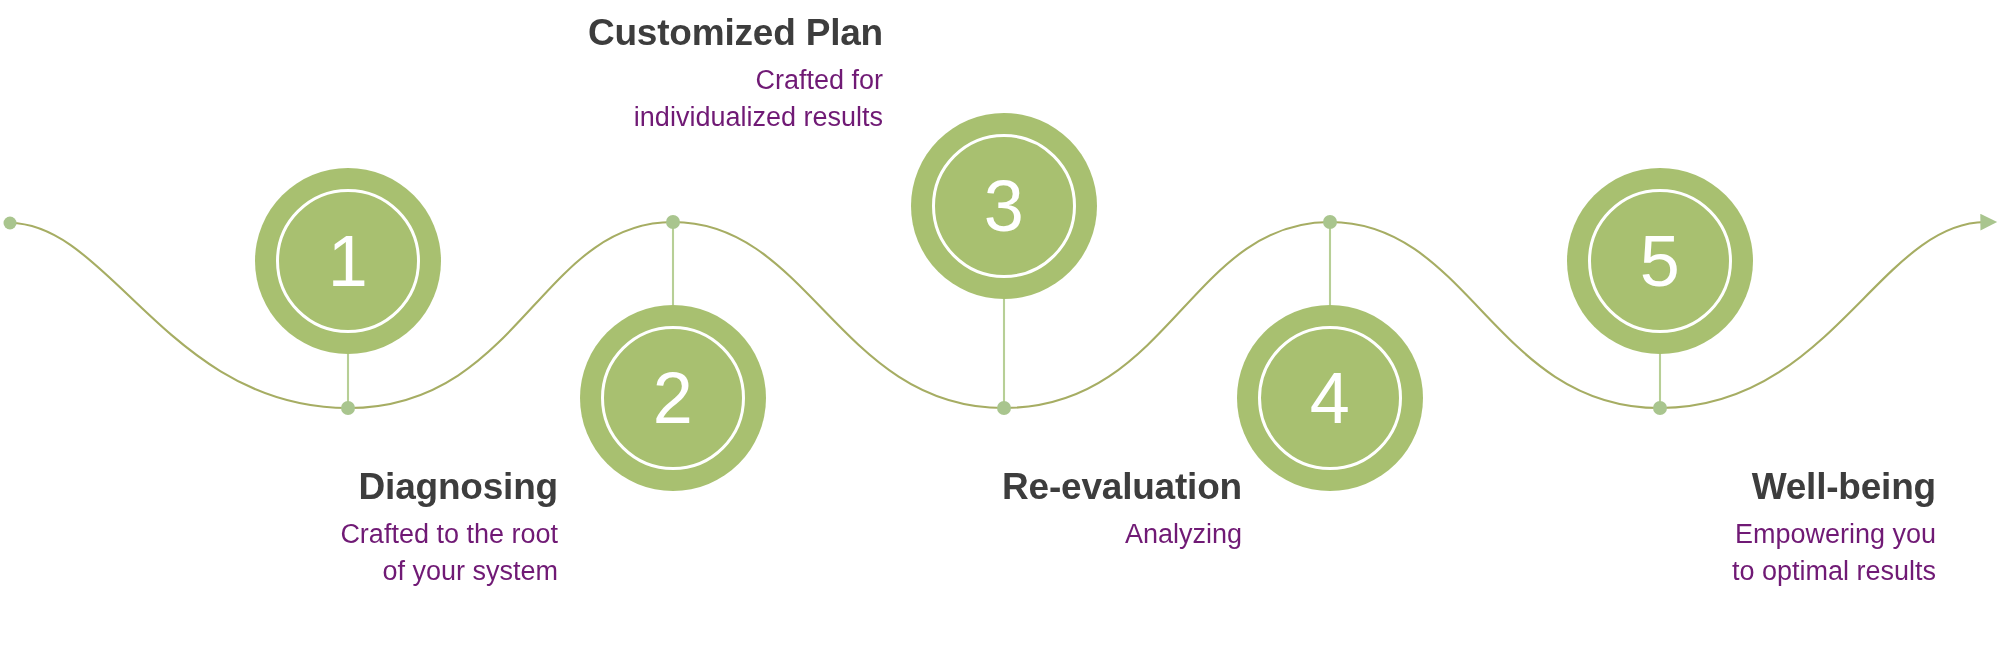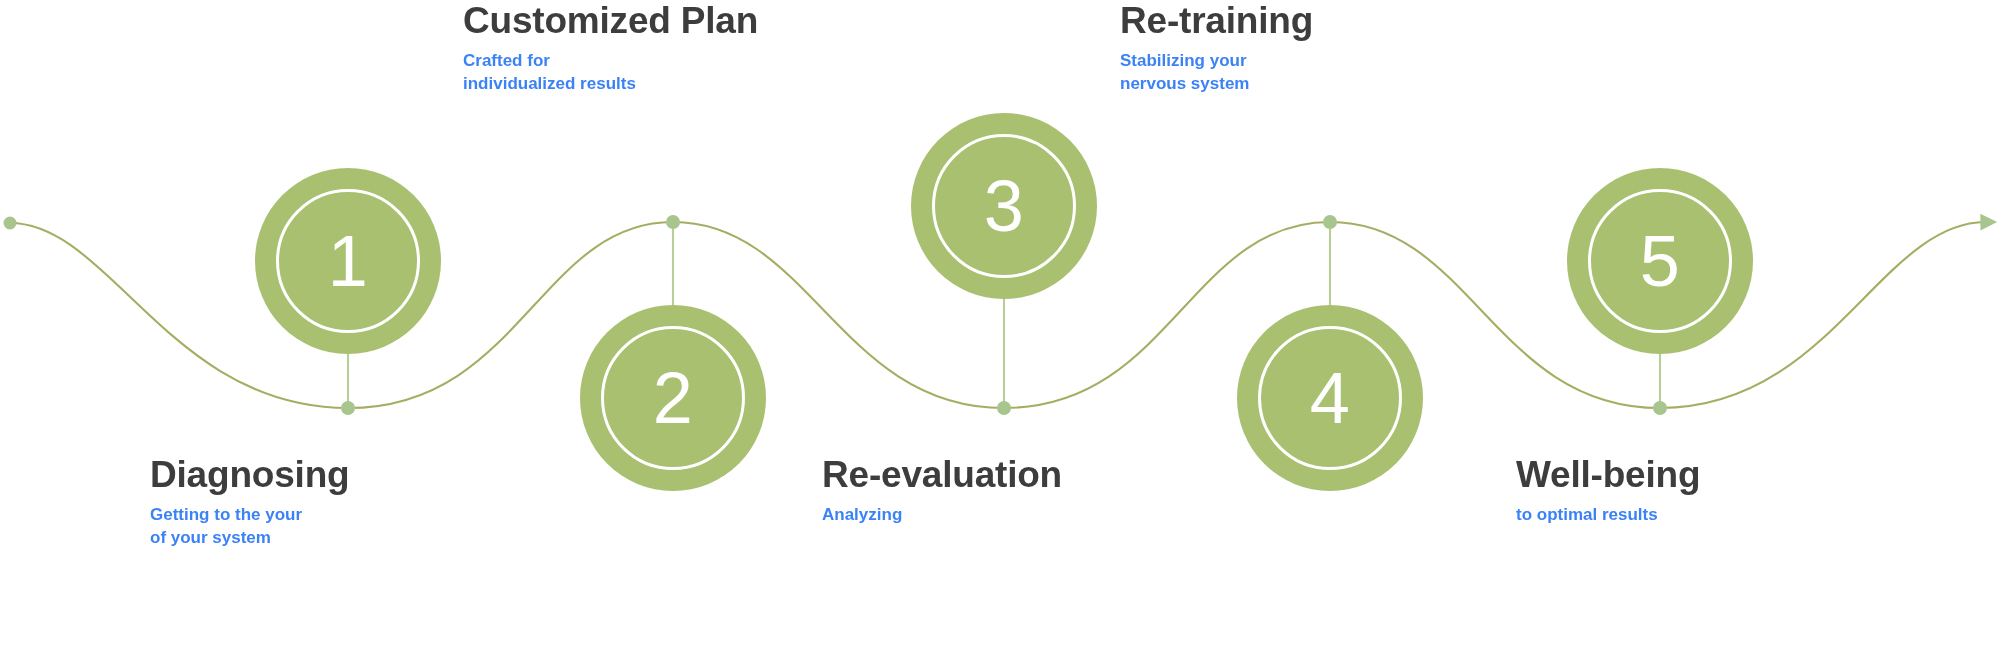--- a/index.html
+++ b/index.html
@@ -47,36 +47,37 @@
     position: relative;
     color: #ffffff;
     font-size: 72px;
     font-weight: 400;
     line-height: 1;
     letter-spacing: 0.5px;
     font-family: "Liberation Sans", sans-serif;
   }
   .label-block {
     position: absolute;
-    text-align: left;
+    text-align: right;
     width: 420px;
+    margin-top: 12px;
   }
   .label-title {
     color: #3d3d3d;
     font-size: 37px;
     font-weight: 700;
     line-height: 1.12;
     letter-spacing: -0.2px;
     margin: 0;
     white-space: nowrap;
   }
   .label-desc {
-    color: #3b82f6;
-    font-size: 17px;
-    font-weight: 700;
+    color: #701a75;
+    font-size: 27px;
+    font-weight: 400;
     line-height: 1.34;
     margin: 0;
     padding-top: 9px;
   }
   .label-desc .dline {
     display: block;
     white-space: nowrap;
   }
 </style>
 </head>
@@ -111,24 +112,24 @@
     <circle cx="673" cy="222" r="7" fill="#a9c58e"></circle>
     <circle cx="1004" cy="408" r="7" fill="#a9c58e"></circle>
     <circle cx="1330" cy="222" r="7" fill="#a9c58e"></circle>
     <circle cx="1660" cy="408" r="7" fill="#a9c58e"></circle>
   </svg>
 
   <div class="step-circle" style="left:255px; top:168px; width:186px; height:186px;">
     <span class="step-ring" style="width:144px; height:144px;"></span>
     <span class="step-number">1</span>
   </div>
-  <div class="label-block" style="left:150px; top:454px;">
+  <div class="label-block" style="left:138px; top:454px;">
     <p class="label-title">Diagnosing</p>
     <p class="label-desc">
-      <span class="dline">Getting to the your</span>
+      <span class="dline">Crafted to the root</span>
       <span class="dline">of your system</span>
     </p>
   </div>
 
   <div class="step-circle" style="left:580px; top:305px; width:186px; height:186px;">
     <span class="step-ring" style="width:144px; height:144px;"></span>
     <span class="step-number">2</span>
   </div>
   <div class="label-block" style="left:463px; top:0px;">
     <p class="label-title">Customized Plan</p>
@@ -146,32 +147,26 @@
     <p class="label-title">Re-evaluation</p>
     <p class="label-desc">
       <span class="dline">Analyzing</span>
     </p>
   </div>
 
   <div class="step-circle" style="left:1237px; top:305px; width:186px; height:186px;">
     <span class="step-ring" style="width:144px; height:144px;"></span>
     <span class="step-number">4</span>
   </div>
-  <div class="label-block" style="left:1120px; top:0px;">
-    <p class="label-title">Re-training</p>
-    <p class="label-desc">
-      <span class="dline">Stabilizing your</span>
-      <span class="dline">nervous system</span>
-    </p>
-  </div>
 
   <div class="step-circle" style="left:1567px; top:168px; width:186px; height:186px;">
     <span class="step-ring" style="width:144px; height:144px;"></span>
     <span class="step-number">5</span>
   </div>
   <div class="label-block" style="left:1516px; top:454px;">
     <p class="label-title">Well-being</p>
     <p class="label-desc">
+      <span class="dline">Empowering you</span>
       <span class="dline">to optimal results</span>
     </p>
   </div>
 
 </div>
 
 </body></html>

